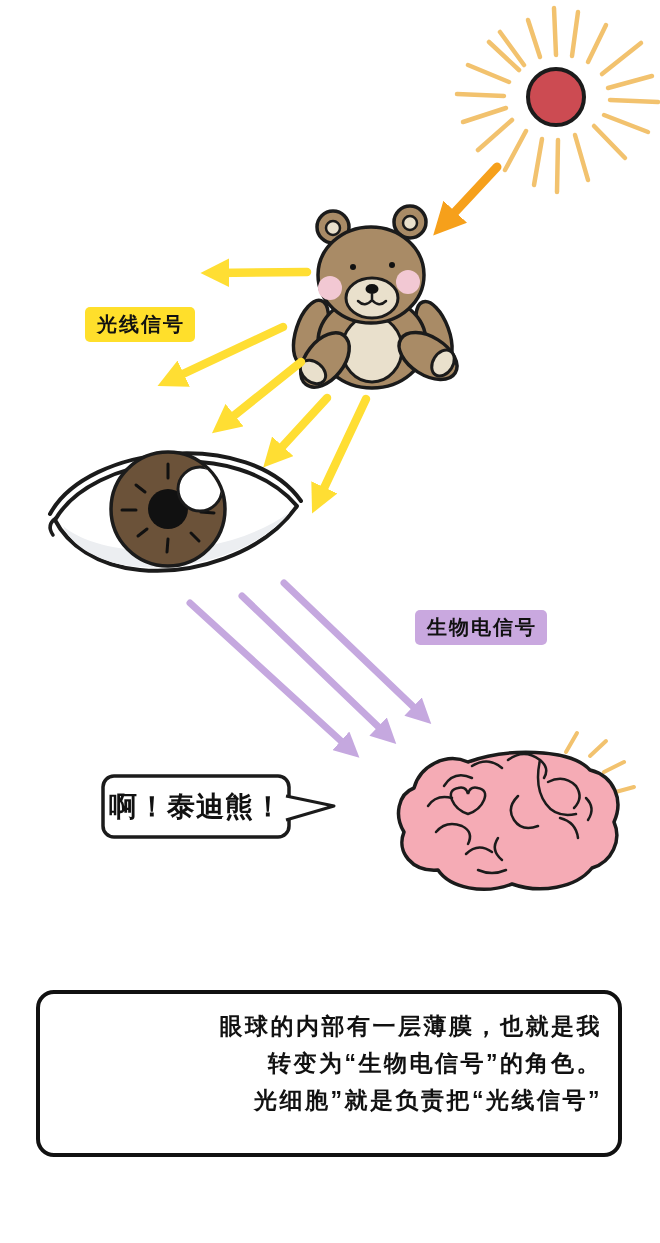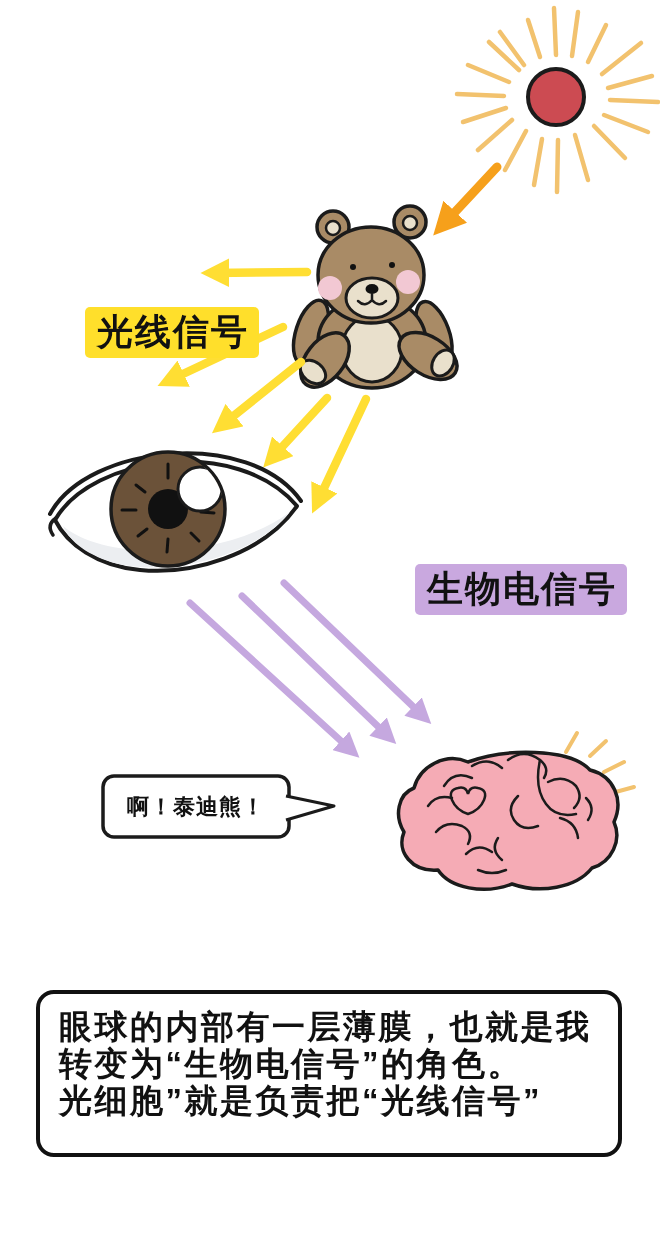--- a/index.html
+++ b/index.html
@@ -8,48 +8,49 @@
     width:660px;height:1243px;
     background:#ffffff;
     overflow:hidden;
     font-family:"Liberation Sans", sans-serif;
     color:#111;
   }
   .scene{position:absolute;left:0;top:0;}
   .tag{
     position:absolute;
     font-weight:bold;
-    font-size:36px;
+    font-size:20px;
     letter-spacing:2px;
     line-height:1;
     padding:7px 10px 8px 12px;
     border-radius:5px;
     color:#111;
     white-space:nowrap;
   }
   .tag-light{left:85px;top:307px;background:#FFDF2B;}
-  .tag-bio{left:415px;top:564px;background:#C9A8DF;}
+  .tag-bio{left:415px;top:610px;background:#C9A8DF;}
   .bubble-text{
     position:absolute;left:103px;top:776px;width:186px;height:61px;
     display:flex;align-items:center;justify-content:center;
-    font-weight:bold;font-size:22px;letter-spacing:1px;white-space:nowrap;
+    font-weight:bold;font-size:28px;letter-spacing:1px;white-space:nowrap;
   }
   .caption{
     position:absolute;
     left:36px;top:990px;
     width:586px;height:167px;
     box-sizing:border-box;
     border:4px solid #111;
     border-radius:18px;
     background:#fff;
     padding:14px 16px 0 19px;
     font-weight:bold;
-    font-size:33px;
+    font-size:23px;
     line-height:37px;
     letter-spacing:2.5px;
+    text-align:right;
   }
   .caption span{display:block;white-space:nowrap;}
 </style>
 </head>
 <body>
 
 <div class="canvas">
 
   <svg class="scene" width="660" height="1243" viewBox="0 0 660 1243">
     <defs>

